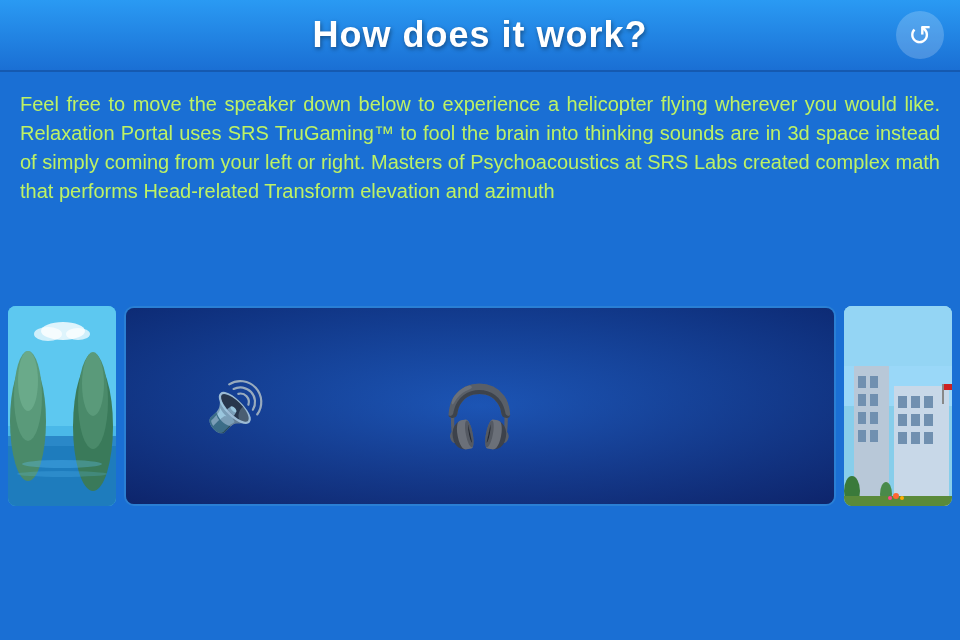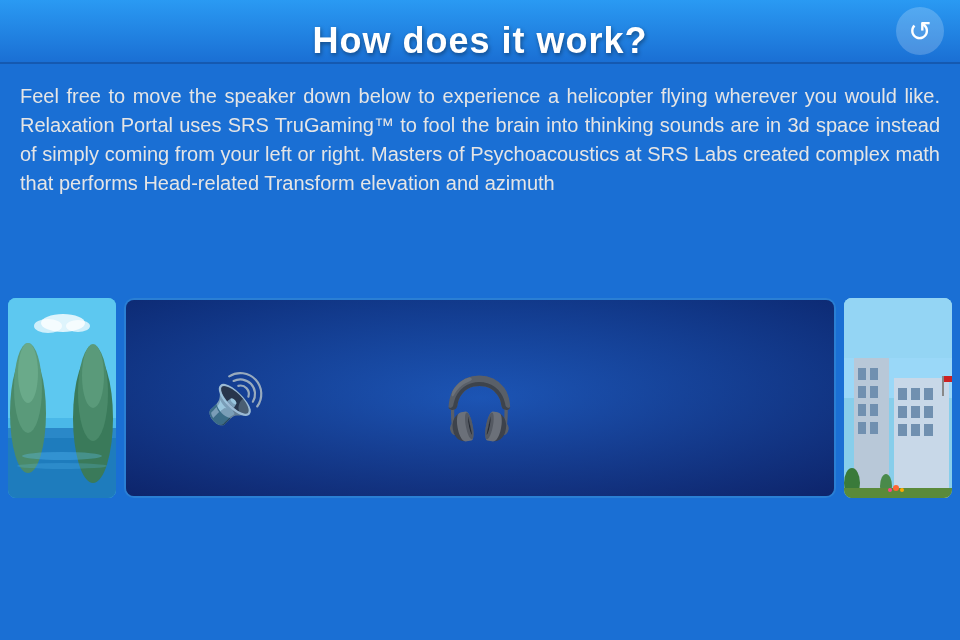--- a/index.html
+++ b/index.html
@@ -8,24 +8,24 @@
       width: 960px;
       height: 640px;
       overflow: hidden;
       background: #1a6fd4;
       font-family: Arial, Helvetica, sans-serif;
     }
 
     
     .header {
       width: 100%;
-      height: 64px;
+      height: 72px;
       background: linear-gradient(180deg, #2a9af3 0%, #1a6fd4 100%);
       display: flex;
-      align-items: flex-end;
+      align-items: center;
       justify-content: center;
       position: relative;
       border-bottom: 2px solid #1559b0;
     }
 
     .header-title {
       color: #ffffff;
       font-size: 36px;
       font-weight: bold;
       text-shadow: 1px 2px 4px rgba(0,0,0,0.4);
@@ -47,21 +47,21 @@
       align-items: center;
       justify-content: center;
       color: white;
       font-size: 28px;
     }
 
     
     .content-text {
       background: #1a6fd4;
       padding: 18px 20px 14px 20px;
-      color: #e5e5e5;
+      color: #bef264;
       font-size: 20px;
       line-height: 1.45;
       text-align: justify;
       min-height: 220px;
     }
 
     
     .bottom-section {
       width: 100%;
       height: 228px;

